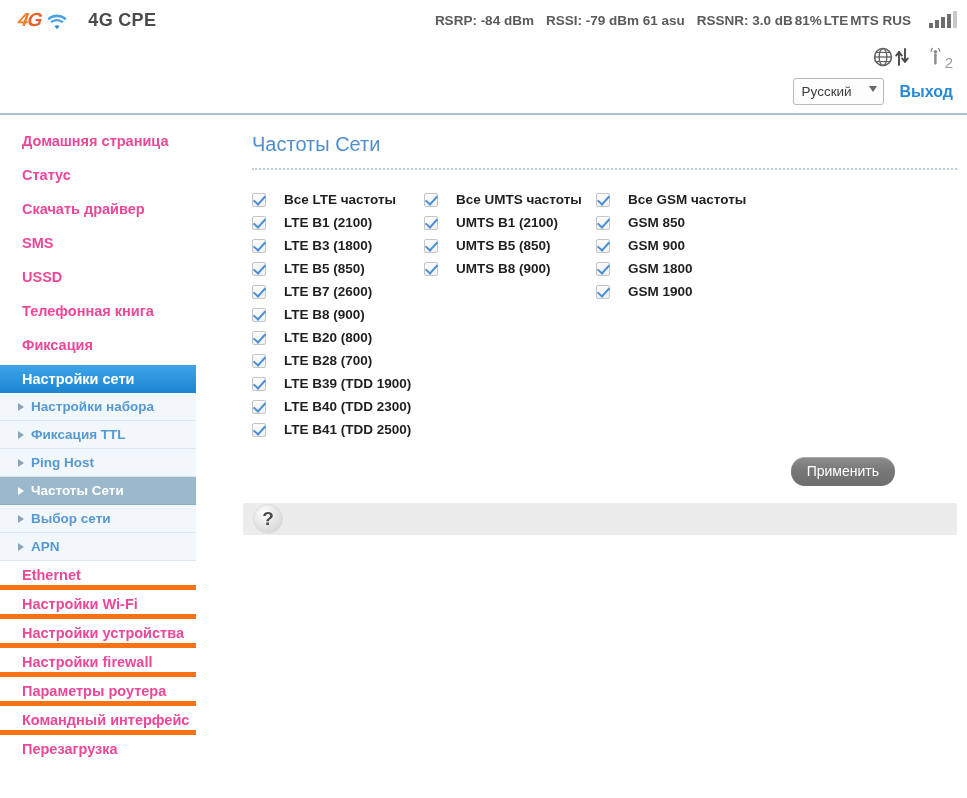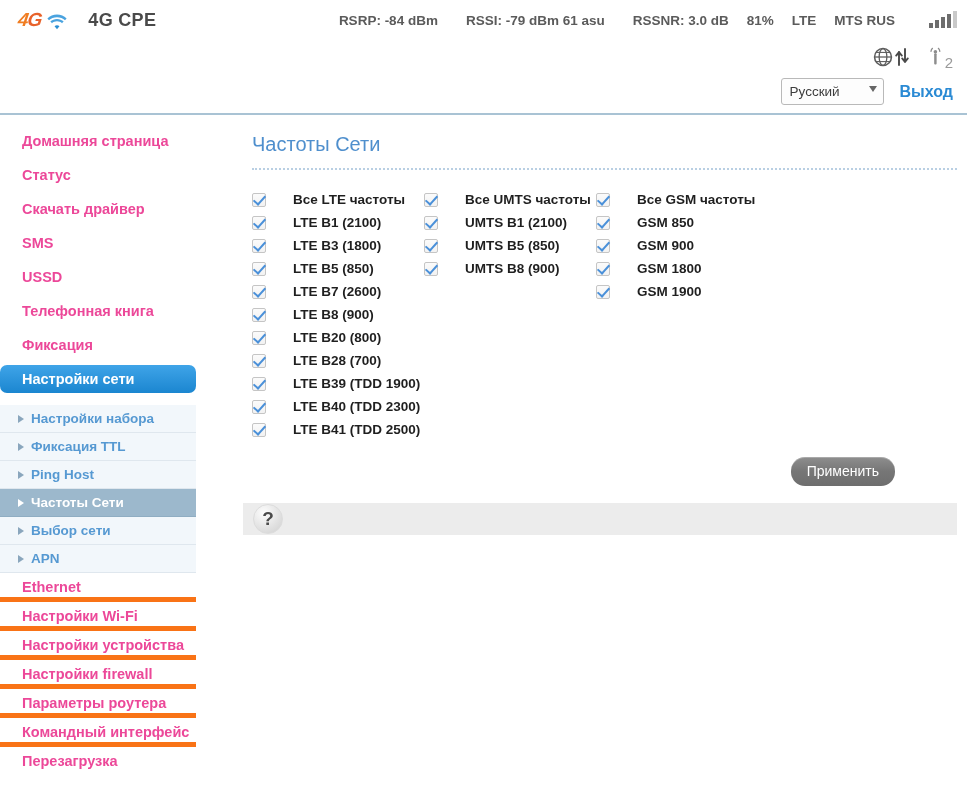--- a/index.html
+++ b/index.html
@@ -29,21 +29,21 @@
   .logo-4g .g { color:#e8622a; }
   .wifi-icon { margin-left: 5px; display:inline-block; width: 22px; height: 18px; position: relative; top: 2px; }
   .brand-title {
     margin-left: 20px;
     font-size: 18px; font-weight: bold; color: #4a4a4a;
     letter-spacing: .3px;
   }
   .status-metrics {
     margin-left: auto;
     display: flex; align-items: center;
-    gap: 28px;
+    gap: 12px;
     font-size: 13.5px; font-weight: bold; color: #5b5b5b;
     white-space: nowrap;
   }
   .status-metrics .tight { margin-left: -10px; }
   .bars { display: flex; align-items: flex-end; gap: 2px; height: 16px; margin-left: 6px; }
   .bars i { display:block; width: 4px; background:#6d6d6d; }
   .bars i:nth-child(1){ height:5px; }
   .bars i:nth-child(2){ height:8px; }
   .bars i:nth-child(3){ height:11px; }
   .bars i:nth-child(4){ height:14px; }
@@ -62,21 +62,21 @@
   }
   .globe-wrap { display:flex; align-items:center; gap:1px; }
   .antenna-wrap { display:flex; align-items:flex-end; gap:1px; color:#8d8d8d; }
   .antenna-num { font-size: 15px; color:#9a9a9a; line-height:1; position:relative; top:-1px;}
   .lang-row {
     position: absolute; right: 14px; top: 38px;
     display: flex; align-items: center; gap: 16px;
   }
   .lang-select {
     appearance:none; -webkit-appearance:none;
-    width: 103px; height: 27px;
+    width: 91px; height: 27px;
     border: 1px solid #b9b9b9; border-radius: 3px;
     background: #fdfdfd;
     font-family:"Liberation Sans", sans-serif;
     font-size: 13.5px; color:#3d3d3d;
     padding: 0 20px 0 8px;
   }
   .lang-wrap { position: relative; display:inline-block; }
   .lang-caret {
     position:absolute; right:7px; top:8px; pointer-events:none;
     width:0;height:0;border-left:4.5px solid transparent;border-right:4.5px solid transparent;border-top:6px solid #666;
@@ -138,21 +138,21 @@
   .dotted-rule {
     margin-left: 56px; margin-right: 10px;
     border-top: 2px dotted #b9cfe3; height:0;
   }
   .freq-area { display:flex; margin: 18px 0 0 56px; }
   .col { margin-right: 0; }
   .col.lte { width: 172px; }
   .col.umts { width: 172px; }
   .col.gsm { width: 172px; }
   .cbrow {
-    display:flex; align-items:center; gap: 27px;
+    display:flex; align-items:center; gap: 18px;
     height: 23px;
   }
   .cbox {
     width: 14px; height: 14px; flex: 0 0 14px;
     border: 1px solid #c5c5c5;
     background: linear-gradient(to bottom,#fbfbfb,#f2f2f2);
     border-radius: 2px;
     position: relative;
     cursor: pointer;
   }
@@ -277,21 +277,21 @@
   <div class="body-wrap">
 
     <div class="sidebar" id="sidebar">
         <div class="nav-item" style="margin-bottom: 5px;">Домашняя страница</div>
         <div class="nav-item" style="margin-bottom: 5px;">Статус</div>
         <div class="nav-item" style="margin-bottom: 5px;">Скачать драйвер</div>
         <div class="nav-item" style="margin-bottom: 5px;">SMS</div>
         <div class="nav-item" style="margin-bottom: 5px;">USSD</div>
         <div class="nav-item" style="margin-bottom: 5px;">Телефонная книга</div>
         <div class="nav-item" style="margin-bottom: 5px;">Фиксация</div>
-        <div class="nav-item active-main" style="margin-bottom: 12px; border-radius: 7px;">Настройки сети</div>
+        <div class="nav-item active-main" style="margin-bottom: 0px;">Настройки сети</div>
         <div class="sub-item">
           <span class="arrow"></span>
           <span>Настройки набора</span>
         </div>
         <div class="sub-item">
           <span class="arrow"></span>
           <span>Фиксация TTL</span>
         </div>
         <div class="sub-item">
           <span class="arrow"></span>

